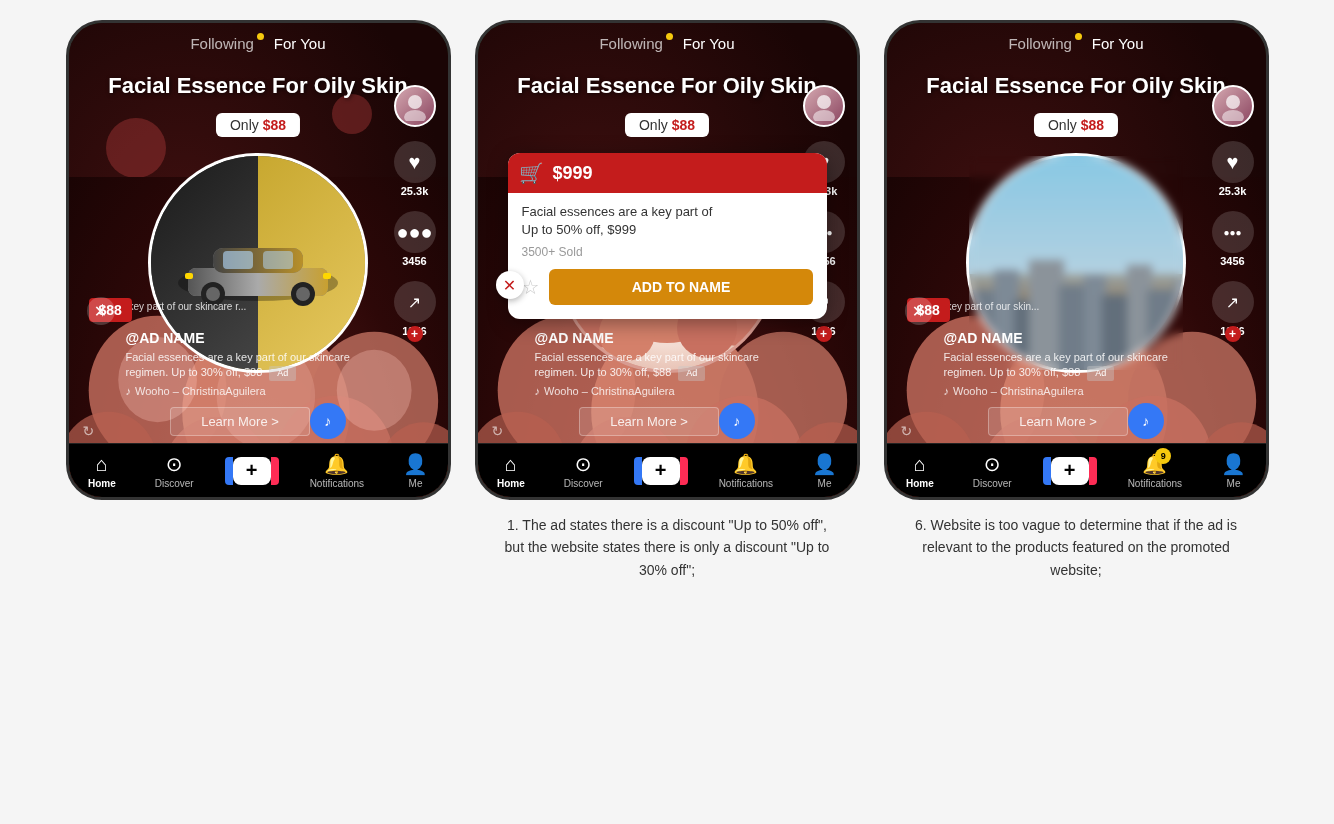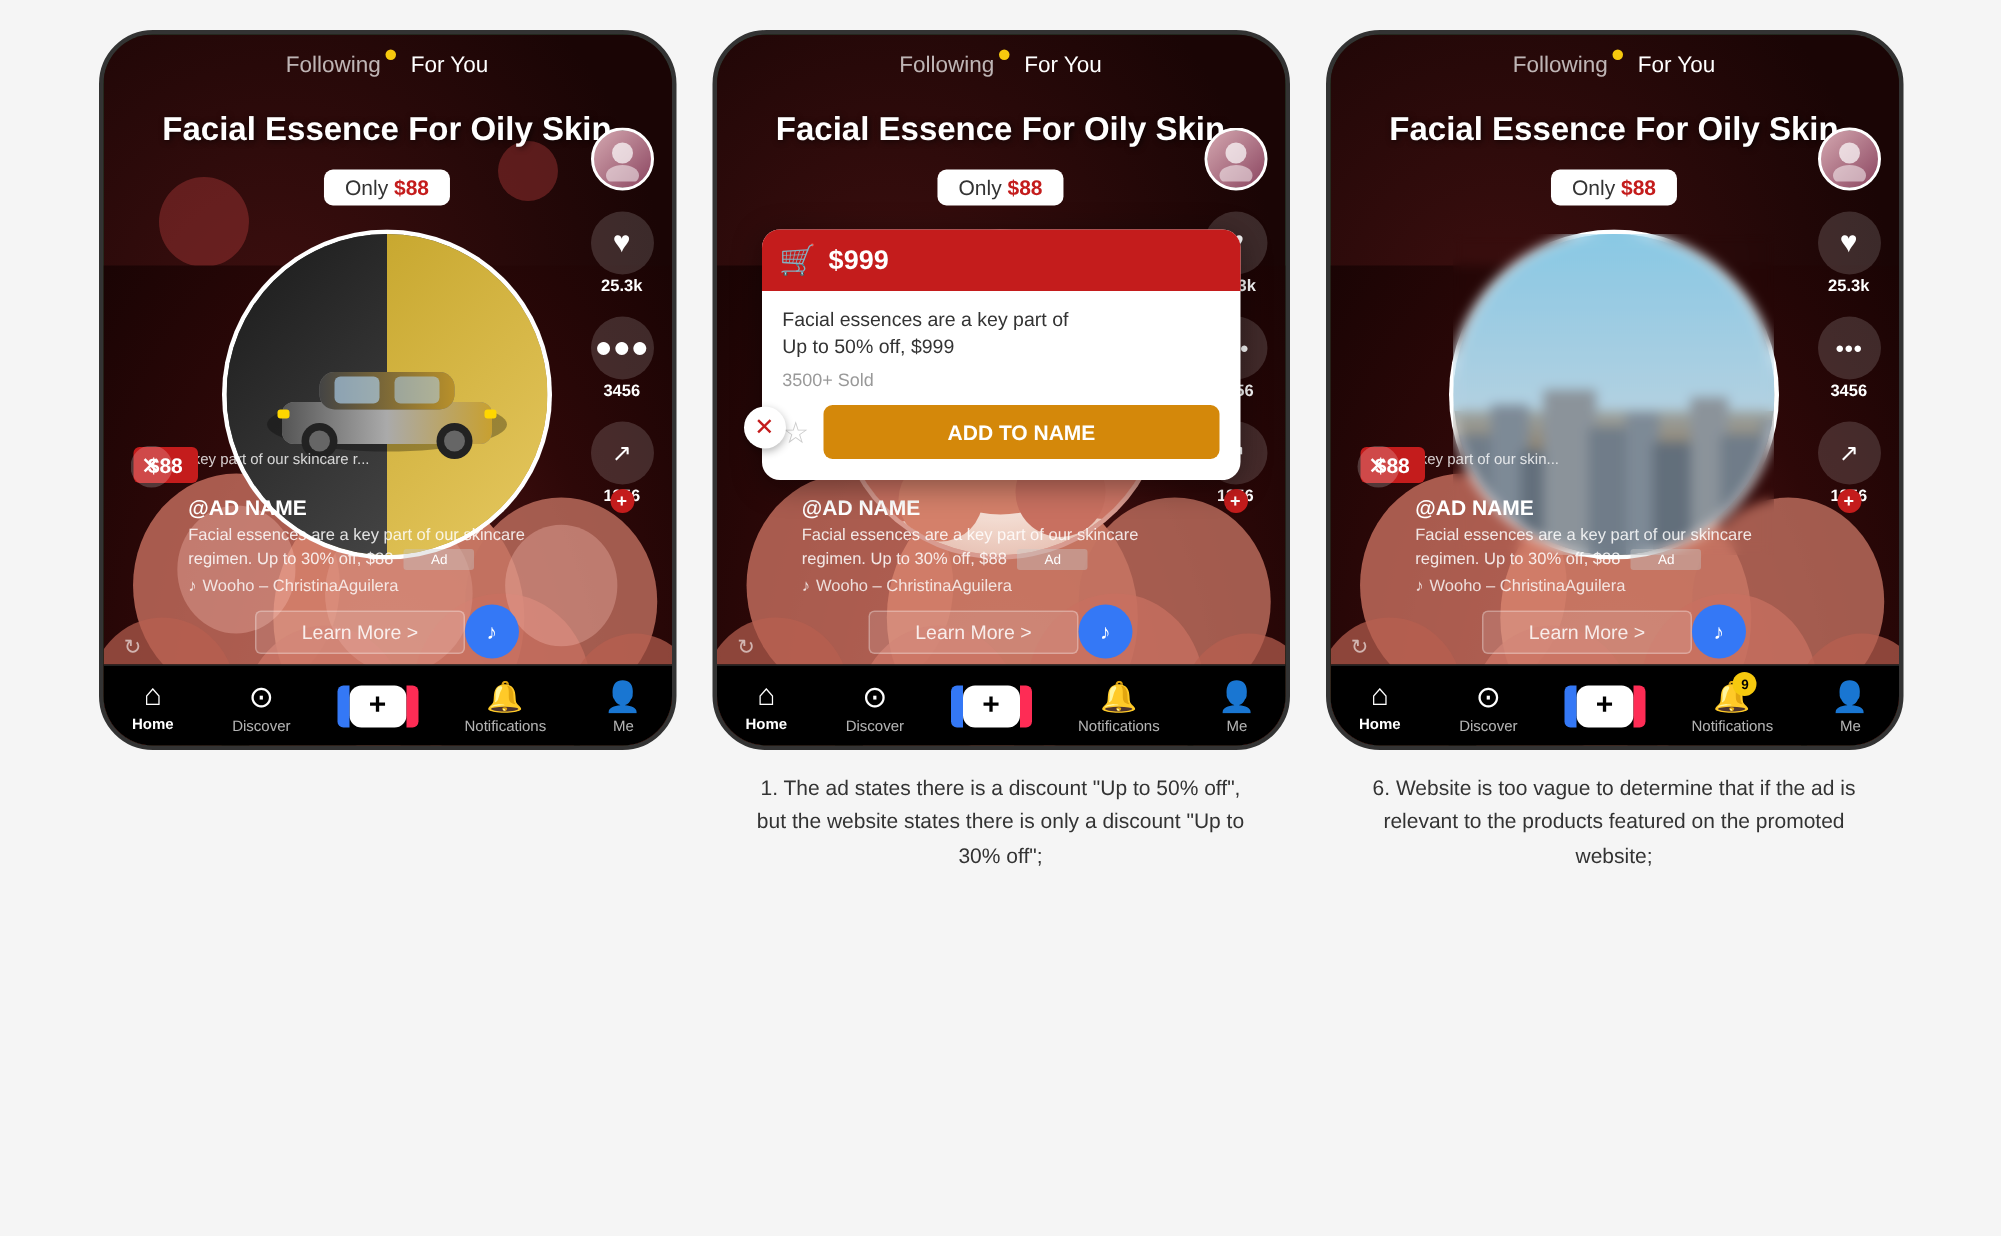--- a/index.html
+++ b/index.html
@@ -264,21 +264,21 @@
       color: rgba(255,255,255,0.85);
       font-size: 11px;
       line-height: 1.4;
       margin-bottom: 4px;
     }
     .ad-badge {
       display: inline-block;
       background: rgba(200,200,200,0.4);
       color: #fff;
       font-size: 9px;
-      padding: 1px 18px;
+      padding: 1px 8px;
       border-radius: 2px;
       margin-left: 4px;
       text-align: center;
     }
     .music-info {
       color: rgba(255,255,255,0.8);
       font-size: 11px;
       display: flex;
       align-items: center;
       gap: 4px;

